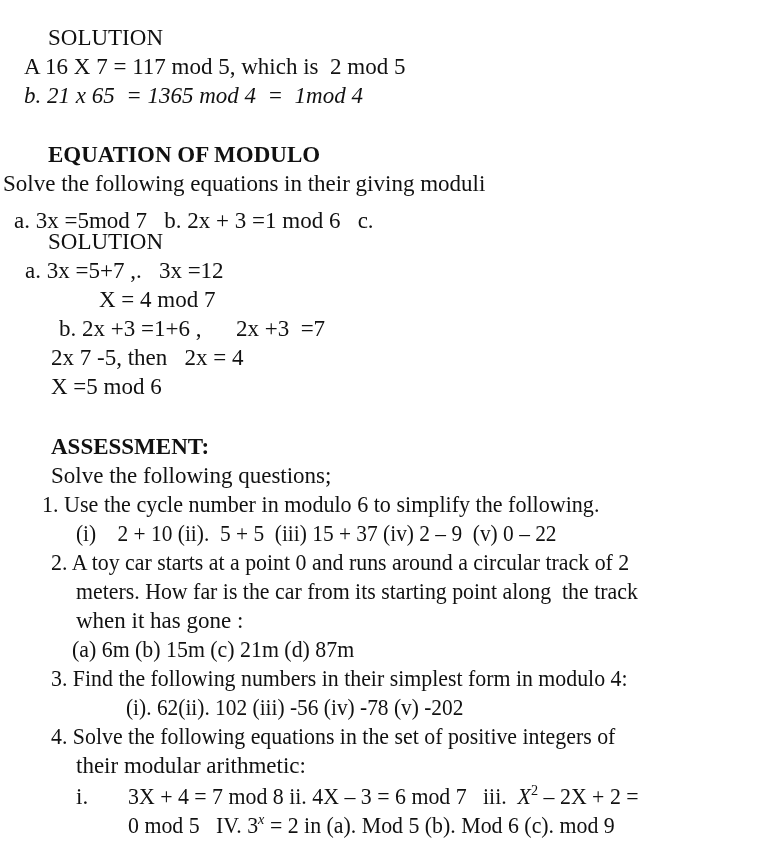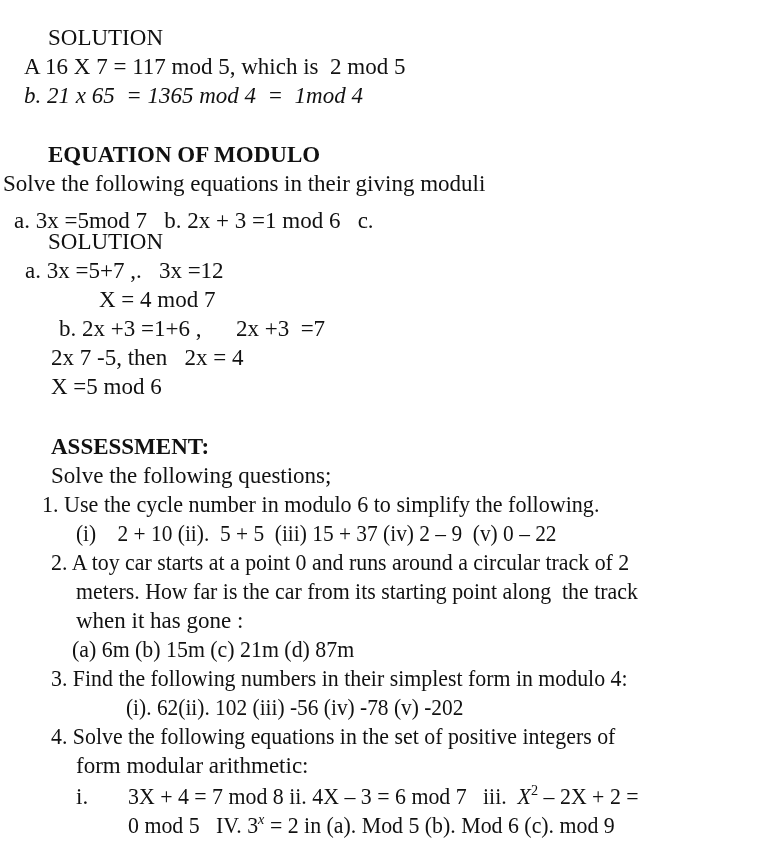--- a/index.html
+++ b/index.html
@@ -41,19 +41,19 @@
 
   <div class="line" style="left:51px; top:549px;"><span class="cond" style="transform:scaleX(0.95)">2. A toy car starts at a point 0 and runs around a circular track of 2</span></div>
   <div class="line" style="left:76px; top:578px;text-align:right;"><span class="cond" style="transform:scaleX(0.95)">meters. How far is the car from its starting point along  the track</span></div>
   <div class="line" style="left:76px; top:607px;">when it has gone :</div>
   <div class="line" style="left:72px; top:636px;"><span class="cond" style="transform:scaleX(0.95)">(a) 6m (b) 15m (c) 21m (d) 87m</span></div>
 
   <div class="line" style="left:51px; top:665px;"><span class="cond" style="transform:scaleX(0.95)">3. Find the following numbers in their simplest form in modulo 4:</span></div>
   <div class="line" style="left:126px; top:694px;"><span class="cond" style="transform:scaleX(0.93)">(i). 62(ii). 102 (iii) -56 (iv) -78 (v) -202</span></div>
 
   <div class="line" style="left:51px; top:723px;"><span class="cond" style="transform:scaleX(0.95)">4. Solve the following equations in the set of positive integers of</span></div>
-  <div class="line" style="left:76px; top:752px;">form modular arithmetic:</div>
+  <div class="line" style="left:76px; top:752px;">their modular arithmetic:</div>
 
   <div class="line" style="left:76px; top:783px;">i.</div>
   <div class="line" style="left:128px; top:783px;"><span class="cond" style="transform:scaleX(0.95)"><span>3X + 4 = 7 mod 8 ii. 4X – 3 = 6 mod 7   iii.  </span><i class="m">X</i><sup>2</sup><span> – 2X + 2 =</span></span></div>
   <div class="line" style="left:128px; top:812px;"><span class="cond" style="transform:scaleX(0.95)"><span>0 mod 5   IV. 3</span><sup><i class="m">x</i></sup><span> = 2 in (a). Mod 5 (b). Mod 6 (c). mod 9</span></span></div>
 
 </div>
 
 </body></html>

